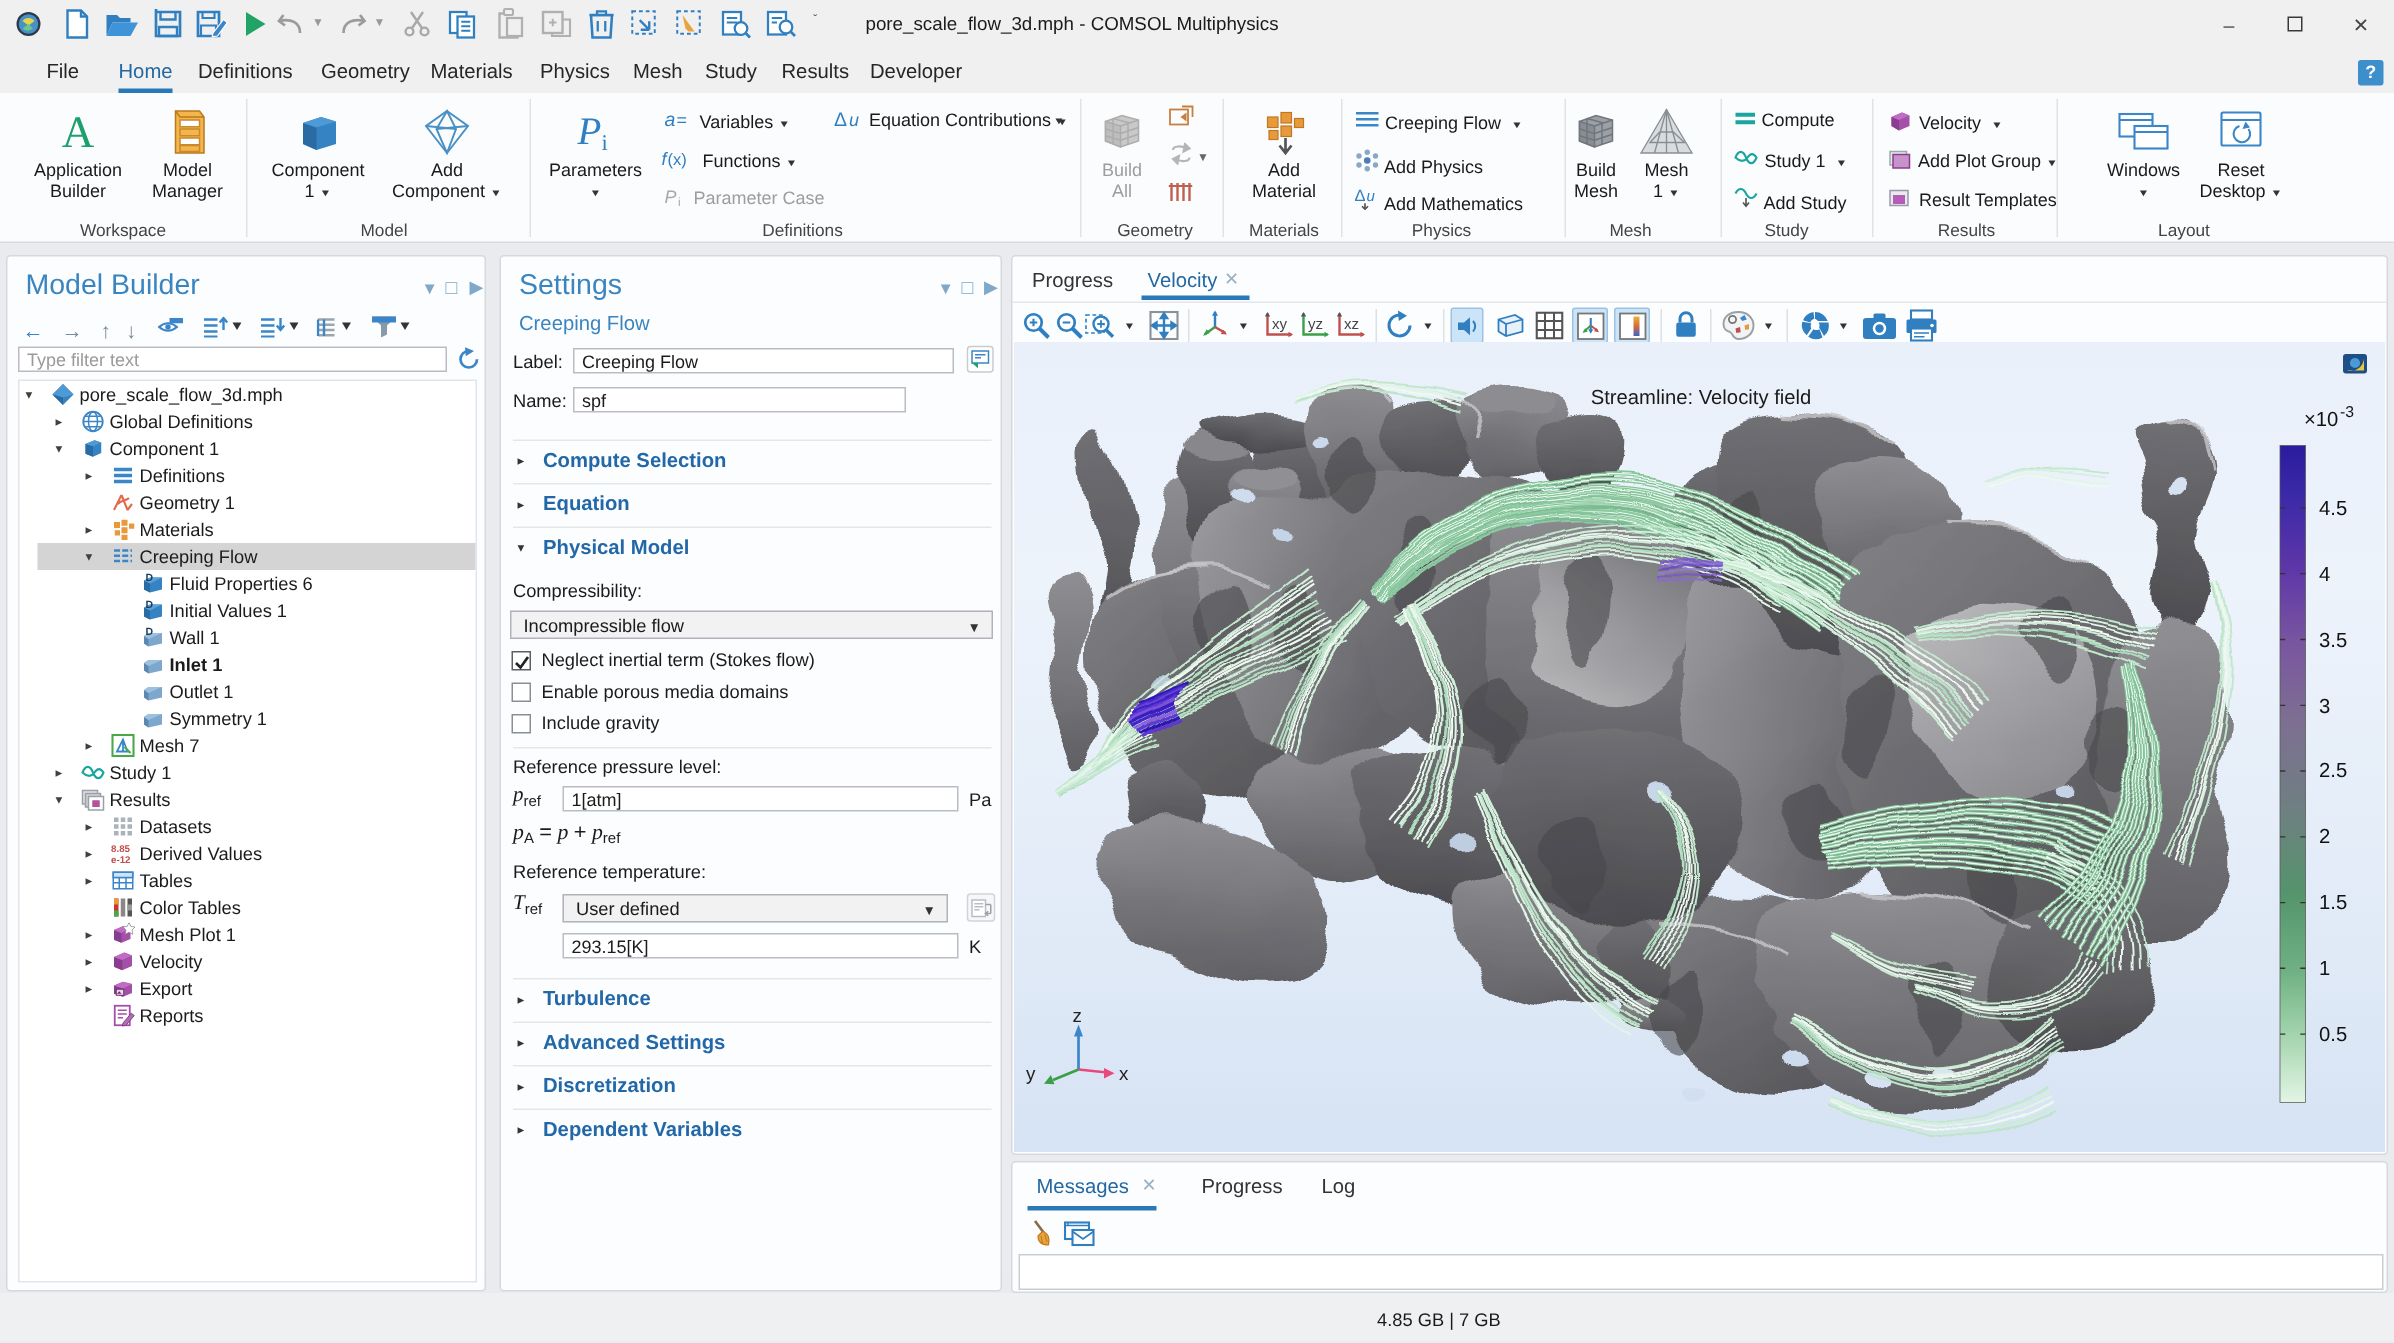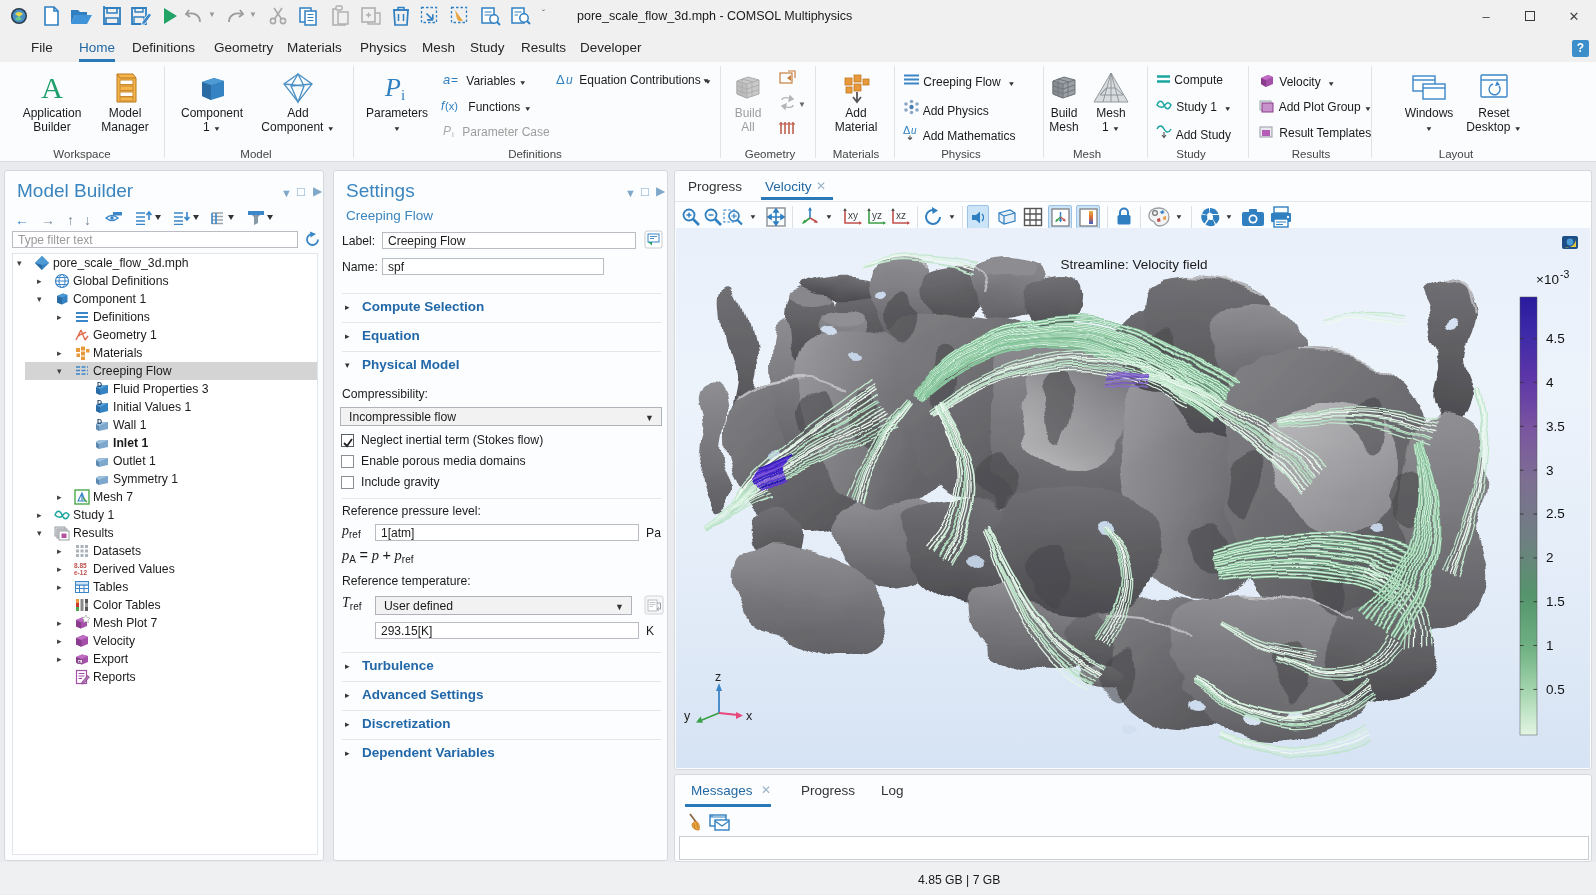--- a/index.html
+++ b/index.html
@@ -509,21 +509,21 @@
         </svg>
         <span class="lbl" style="left:80px;">Creeping Flow</span>
       </div>
     <div class="trow" style="top:126px;">
         <svg class="ticon" style="left:81px;" viewBox="0 0 16 16">
           <path d="M2 6 L6 4 L14 4 L14 12 L6 14 L2 12 Z" fill="#3583c2"></path>
           <path d="M2 6 L6 8 L6 14 L2 12 Z" fill="#2a6ba3"></path>
           <path d="M2 6 L6 4 L14 4 L6 8 Z" fill="#5aa2d8"></path>
           <text x="3" y="6" font-size="7" font-weight="bold" fill="#1a3a5c">D</text>
         </svg>
-        <span class="lbl" style="left:100px;">Fluid Properties 3</span>
+        <span class="lbl" style="left:100px;">Fluid Properties 6</span>
       </div>
     <div class="trow" style="top:144px;">
         <svg class="ticon" style="left:81px;" viewBox="0 0 16 16">
           <path d="M2 6 L6 4 L14 4 L14 12 L6 14 L2 12 Z" fill="#3583c2"></path>
           <path d="M2 6 L6 8 L6 14 L2 12 Z" fill="#2a6ba3"></path>
           <path d="M2 6 L6 4 L14 4 L6 8 Z" fill="#5aa2d8"></path>
           <text x="3" y="6" font-size="7" font-weight="bold" fill="#1a3a5c">D</text>
         </svg>
         <span class="lbl" style="left:100px;">Initial Values 1</span>
       </div>
@@ -632,21 +632,21 @@
         <span class="lbl" style="left:80px;">Color Tables</span>
       </div>
     <div class="trow" style="top:360px;">
         <span class="chev" style="left:44px;">▸</span>
         <svg class="ticon" style="left:61px;" viewBox="0 0 16 16">
           <path d="M2 5 L8 2.5 L13 4 L13 11 L7 13.5 L2 11.5 Z" fill="#a44fa8"></path>
           <path d="M2 5 L7 7 L7 13.5 L2 11.5 Z" fill="#8a3d8e"></path>
           <path d="M2 5 L8 2.5 L13 4 L7 7 Z" fill="#c06cc4"></path>
           <path d="M12 0 L13.2 2.6 L16 3 L14 5 L14.5 7.8 L12 6.5 L9.5 7.8 L10 5 L8 3 L10.8 2.6 Z" fill="#fff" stroke="#888" stroke-width="0.5"></path>
         </svg>
-        <span class="lbl" style="left:80px;">Mesh Plot 7</span>
+        <span class="lbl" style="left:80px;">Mesh Plot 1</span>
       </div>
     <div class="trow" style="top:378px;">
         <span class="chev" style="left:44px;">▸</span>
         <svg class="ticon" style="left:61px;" viewBox="0 0 16 16">
           <path d="M2 5 L9 2 L14 4 L14 11 L7.5 13.8 L2 11.5 Z" fill="#a44fa8"></path>
           <path d="M2 5 L7.5 7 L7.5 13.8 L2 11.5 Z" fill="#8a3d8e"></path>
           <path d="M2 5 L9 2 L14 4 L7.5 7 Z" fill="#c06cc4"></path>
         </svg>
         <span class="lbl" style="left:80px;">Velocity</span>
       </div>

